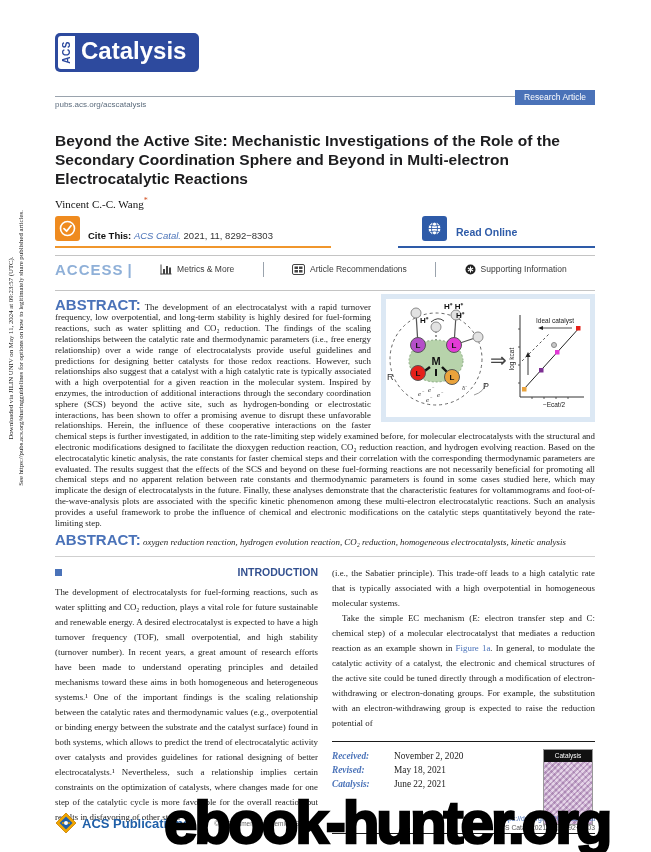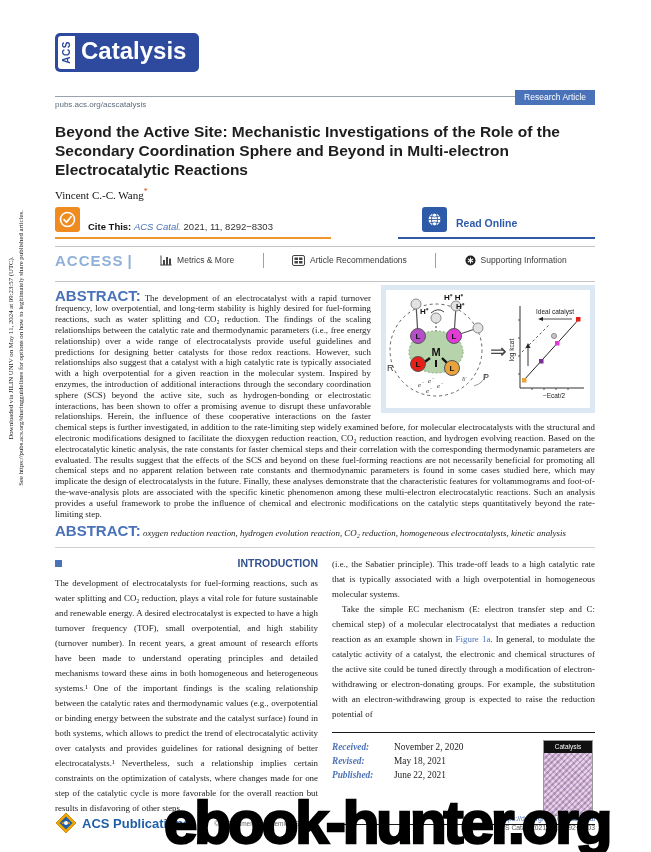--- a/index.html
+++ b/index.html
@@ -21,21 +21,21 @@
   .logo-wrap { margin-top:33px; display:inline-flex; background:#2d4a9e; border-radius:5px; padding:3px; align-items:stretch; }
   .logo-acs-box { width:17px; background:#fff; border-radius:3px 0 0 3px; display:flex; align-items:center; justify-content:center; }
   .logo-acs-box span { transform:rotate(-90deg); font-family:"Liberation Sans", sans-serif; font-weight:bold; font-size:10px; color:#2d4a9e; letter-spacing:0.5px; }
   .logo-journal { font-family:"Liberation Sans", sans-serif; font-weight:bold; color:#fff; font-size:24px; padding:0 10px 3px 6px; line-height:30px; }
   
   .rule-row { position:relative; margin-top:18px; height:22px; }
   .rule-row .hairline { position:absolute; top:6px; left:0; width:540px; height:1px; background:#9aa3ad; }
   .site-url { position:absolute; top:10px; left:0; font-family:"Liberation Sans", sans-serif; font-size:8px; color:#5b6b7c; }
   .badge { position:absolute; top:0; right:0; background:#4a72b8; color:#fff; font-family:"Liberation Sans", sans-serif; font-size:8.5px; padding:2px 9px 3px; }
   
-  .title { margin-top:10px; font-family:"Liberation Sans", sans-serif; font-weight:bold; font-size:15.5px; line-height:19px; color:#1d1d1f; }
+  .title { margin-top:19px; font-family:"Liberation Sans", sans-serif; font-weight:bold; font-size:15.5px; line-height:19px; color:#1d1d1f; }
   .author { margin-top:8px; font-size:11px; color:#111; }
   .author sup { color:#d14f20; font-size:8px; }
   
   .cite-row { margin-top:6px; display:flex; }
   .cite-left { display:flex; align-items:flex-end; width:276px; border-bottom:2.5px solid #f0962c; padding-bottom:5px; }
   .gap-mid { width:67px; }
   .read-right { display:flex; align-items:center; width:197px; border-bottom:2.5px solid #2e5ba8; padding-bottom:5px;padding-left:24px; }
   .sq-icon { width:25px; height:25px; border-radius:3px; display:flex; align-items:center; justify-content:center; flex:0 0 auto; }
   .sq-orange { background:#ef8b1f; }
   .sq-blue { background:#2e5ba8; }
@@ -293,21 +293,21 @@
         <div>
           <div class="date-row">
             <span class="date-label">Received:</span>
             <span class="date-value">November 2, 2020</span>
           </div>
           <div class="date-row">
             <span class="date-label">Revised:</span>
             <span class="date-value">May 18, 2021</span>
           </div>
           <div class="date-row">
-            <span class="date-label">Published:</span>
+            <span class="date-label">Catalysis:</span>
             <span class="date-value">June 22, 2021</span>
           </div>
         </div>
         <div class="cover">
           <div class="cover-band">Catalysis</div>
           <div class="cover-art"></div>
         </div>
       </div>
     </div>
   </div>

